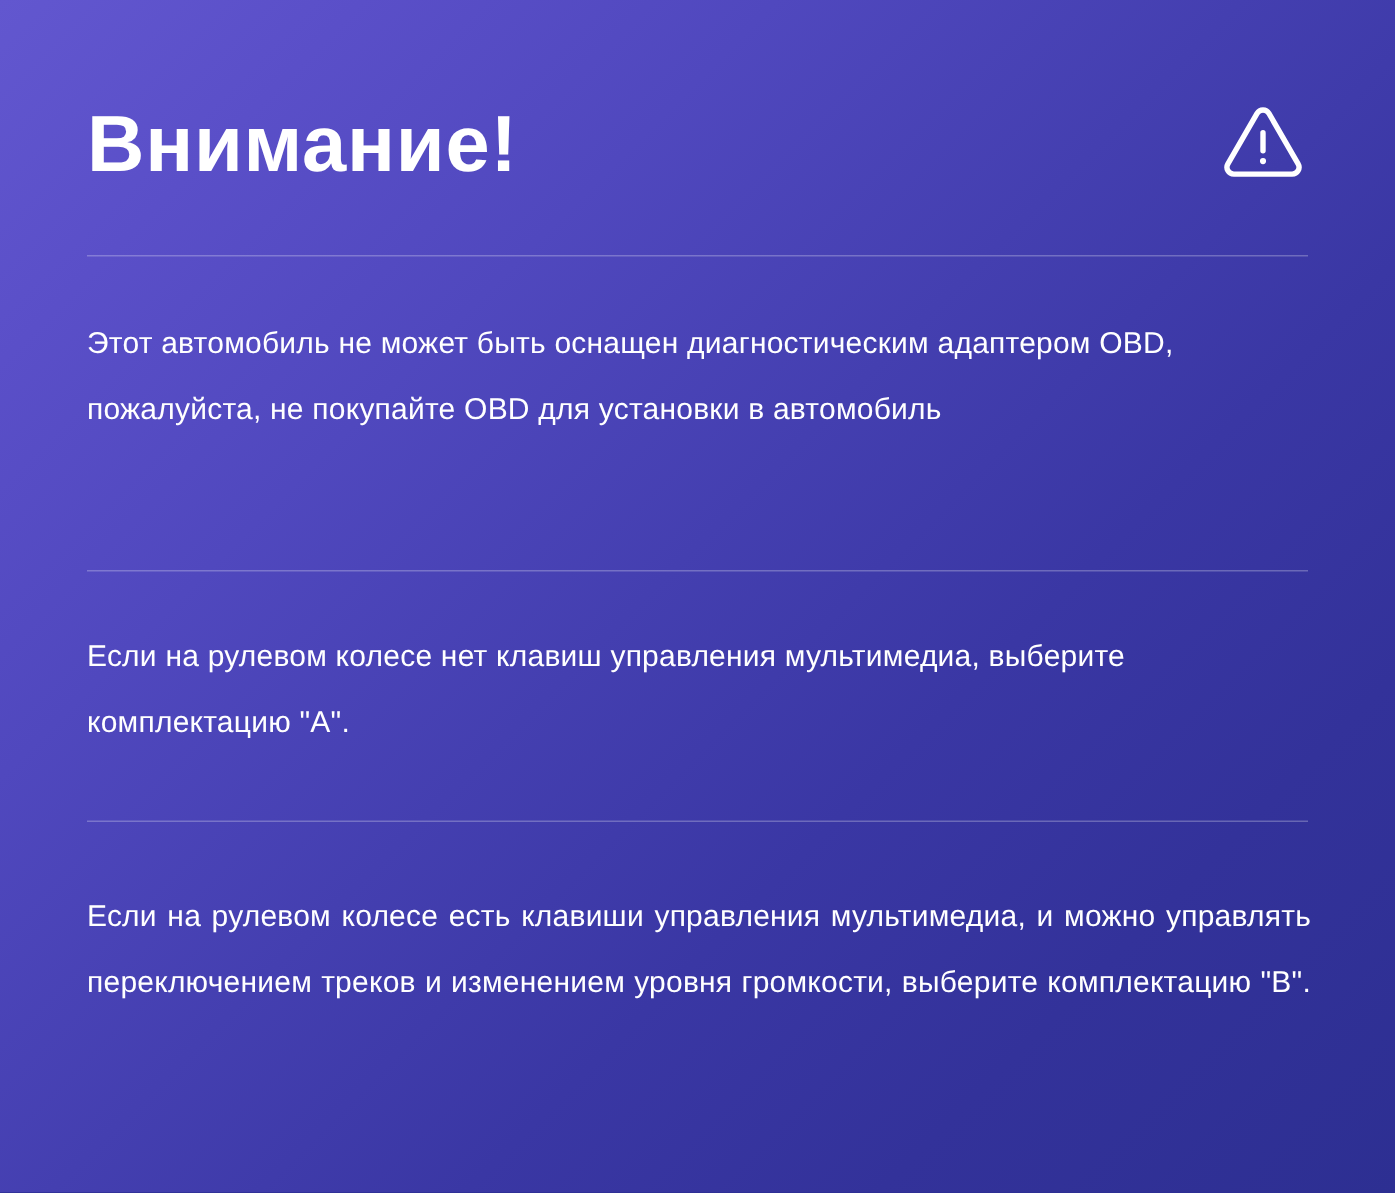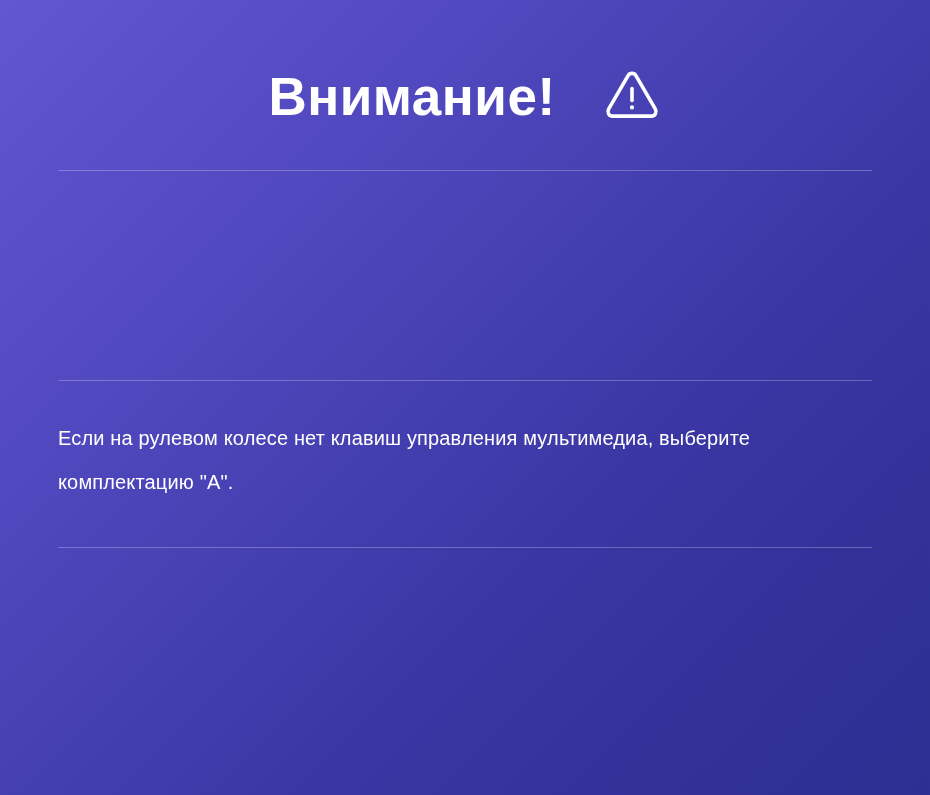--- a/index.html
+++ b/index.html
@@ -27,21 +27,21 @@
 
   
   .header {
     position: absolute;
     left: 58px;
     top: 52px;
     width: 814px;
     height: 88px;
     display: flex;
     align-items: center;
-    justify-content: center;
+    justify-content: space-between;
     gap: 48px;
   }
   .page-title {
     font-size: 53px;
     font-weight: bold;
     line-height: 1;
     letter-spacing: 0.5px;
     color: #ffffff;
     white-space: nowrap;
     margin: 0;
@@ -104,21 +104,23 @@
       <svg class="warn-icon" viewBox="0 0 56 56" fill="none" aria-hidden="true">
         <path d="M24.05 7.6 L4.6 41.2 a4.6 4.6 0 0 0 3.98 6.9 h38.84 a4.6 4.6 0 0 0 3.98 -6.9 L31.95 7.6 a4.6 4.6 0 0 0 -7.9 0 Z" stroke="#ffffff" stroke-width="3.6" stroke-linejoin="round"></path>
         <path d="M28 20.5 V32.5" stroke="#ffffff" stroke-width="3.6" stroke-linecap="round"></path>
         <circle cx="28" cy="39.4" r="2.05" fill="#ffffff"></circle>
       </svg>
     </span>
   </div>
 
   <div class="divider d1"></div>
 
+  <p class="para p1 no-stretch">Этот автомобиль не может быть оснащен диагностическим адаптером OBD, пожалуйста, не покупайте OBD для установки в автомобиль</p>
 
   <div class="divider d2"></div>
 
   <p class="para p2 no-stretch">Если на рулевом колесе нет клавиш управления мультимедиа, выберите комплектацию "A".</p>
 
   <div class="divider d3"></div>
 
+  <p class="para p3">Если на рулевом колесе есть клавиши управления мультимедиа, и можно управлять переключением треков и изменением уровня громкости, выберите комплектацию "B".</p>
 
 </div>
 
 </body></html>

